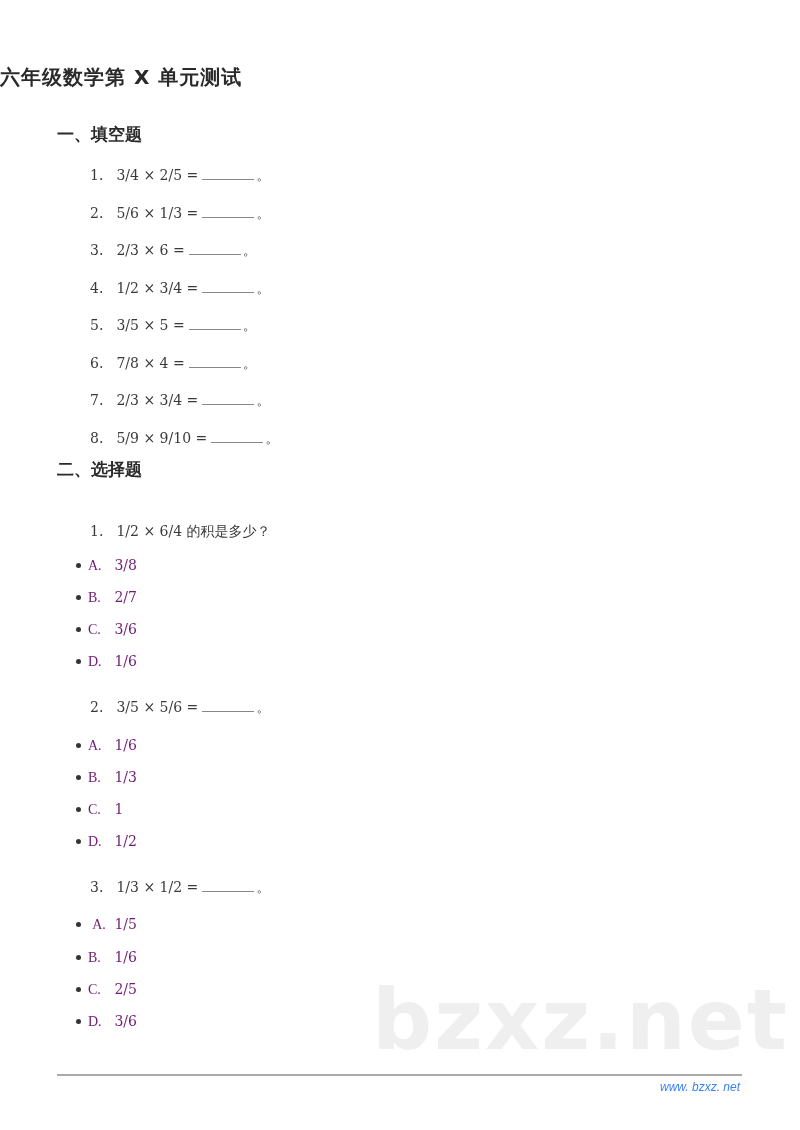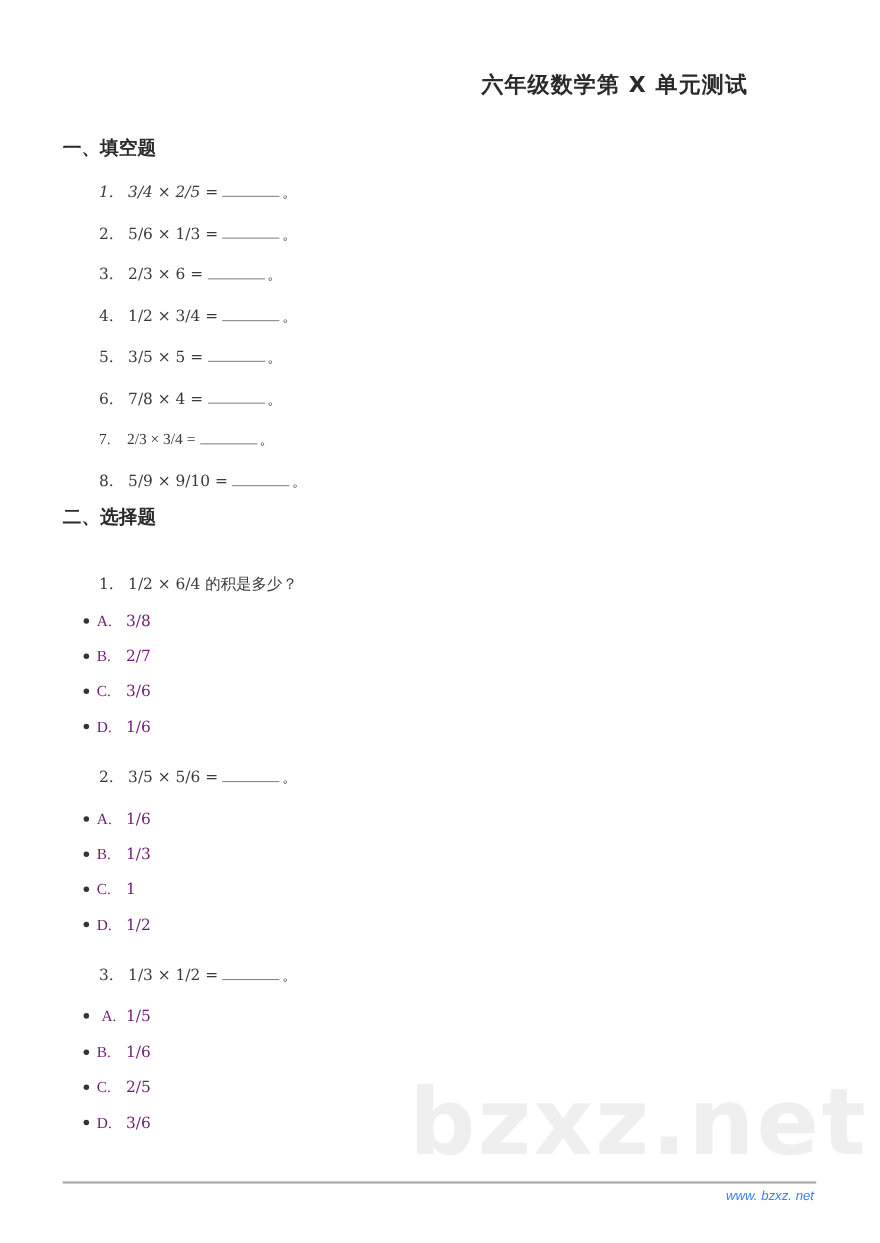--- a/index.html
+++ b/index.html
@@ -1,18 +1,18 @@
 <!DOCTYPE html>
 <html><head>
 <meta charset="utf-8">
 <style>
   html, body { margin: 0; padding: 0; background: #ffffff; }
   body { width: 800px; height: 1130px; position: relative; overflow: hidden;
          font-family: "DejaVu Serif", "Liberation Serif", serif; color: #333; }
-  .title { position: absolute; left: 0; width: 680px; top: 64px; text-align: right;
+  .title { position: absolute; left: 0; width: 680px; top: 64px; text-align: left;
            font-family: "DejaVu Sans", "Liberation Sans", sans-serif; font-weight: bold;
            font-size: 20px; color: #2a2a2a; letter-spacing: 1px; }
   .section-head { position: absolute; left: 57px; font-family: Liberation Mono, monospace;
            font-weight: bold; font-size: 17px; color: #2a2a2a; }
   .item { position: absolute; left: 90px; font-size: 14px; color: #3a3a3a; white-space: pre; line-height: 18px; }
   .item .num { display: inline-block; width: 22px; }
   .blank { display: inline-block; width: 52px; border-bottom: 1px solid #888; height: 12px; vertical-align: baseline; margin-left: 4px; }
   .period { display: inline-block; margin-left: 2px; }
   .option { position: absolute; left: 76px; font-size: 14px; color: #701a75; white-space: pre; line-height: 18px; }
   .bullet { display: inline-block; width: 5px; height: 5px; background: #333; border-radius: 50%; vertical-align: middle; margin-right: 7px; margin-top: -2px; }
@@ -23,27 +23,27 @@
   .footer-url { position: absolute; right: 60px; top: 1080px; font-family: Liberation Sans, sans-serif;
            font-style: italic; font-size: 12px; color: #3b82f6; }
 </style>
 </head>
 <body>
 
 <div class="title">六年级数学第 X 单元测试</div>
 
 <div class="section-head" style="top:123px;">一、填空题</div>
 
-<div class="item" style="top:166px;font-style:italic;"><span class="num">1.</span> <span>3/4 × 2/5 =</span><span class="blank"></span><span class="period">。</span></div>
+<div class="item" style="top:166px;"><span class="num">1.</span> <span>3/4 × 2/5 =</span><span class="blank"></span><span class="period">。</span></div>
 <div class="item" style="top:204px;"><span class="num">2.</span> <span>5/6 × 1/3 =</span><span class="blank"></span><span class="period">。</span></div>
 <div class="item" style="top:241px;"><span class="num">3.</span> <span>2/3 × 6 =</span><span class="blank"></span><span class="period">。</span></div>
 <div class="item" style="top:279px;"><span class="num">4.</span> <span>1/2 × 3/4 =</span><span class="blank"></span><span class="period">。</span></div>
 <div class="item" style="top:316px;"><span class="num">5.</span> <span>3/5 × 5 =</span><span class="blank"></span><span class="period">。</span></div>
 <div class="item" style="top:354px;"><span class="num">6.</span> <span>7/8 × 4 =</span><span class="blank"></span><span class="period">。</span></div>
-<div class="item" style="top:391px;font-family:Liberation Serif, serif;"><span class="num">7.</span> <span>2/3 × 3/4 =</span><span class="blank"></span><span class="period">。</span></div>
+<div class="item" style="top:391px;"><span class="num">7.</span> <span>2/3 × 3/4 =</span><span class="blank"></span><span class="period">。</span></div>
 <div class="item" style="top:429px;"><span class="num">8.</span> <span>5/9 × 9/10 =</span><span class="blank"></span><span class="period">。</span></div>
 
 <div class="section-head" style="top:458px;">二、选择题</div>
 
 <div class="item" style="top:522px;"><span class="num">1.</span> <span>1/2 × 6/4 的积是多少？</span></div>
 <div class="option" style="top:556px;"><span class="bullet"></span><span class="letter">A.</span> <span>3/8</span></div>
 <div class="option" style="top:588px;"><span class="bullet"></span><span class="letter">B.</span> <span>2/7</span></div>
 <div class="option" style="top:620px;"><span class="bullet"></span><span class="letter">C.</span> <span>3/6</span></div>
 <div class="option" style="top:652px;"><span class="bullet"></span><span class="letter">D.</span> <span>1/6</span></div>
 

